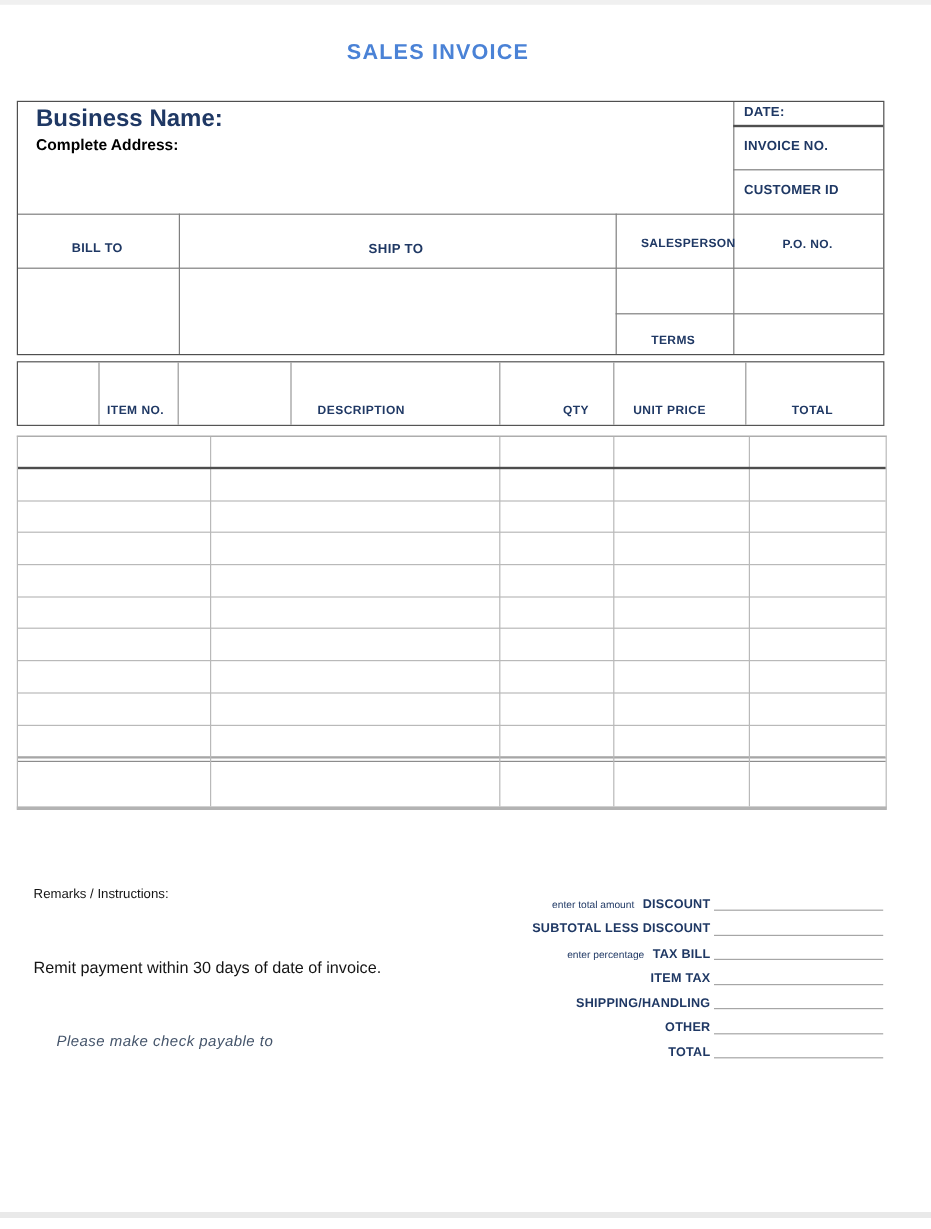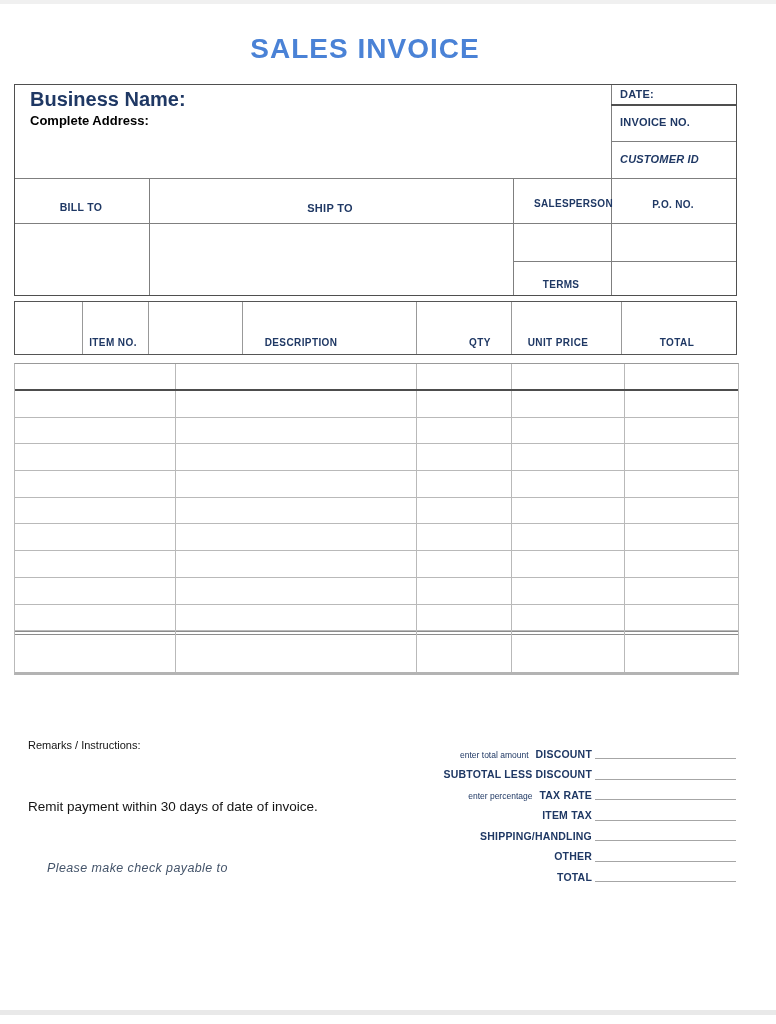--- a/index.html
+++ b/index.html
@@ -3,21 +3,21 @@
 <meta charset="utf-8">
 <style>
   html,body{margin:0;padding:0;background:#fff;}
   .page{position:relative;width:776px;height:1024px;background:#ffffff;
         font-family:"Liberation Sans", sans-serif;overflow:hidden;}
   .abs{position:absolute;}
   .edge-band{position:absolute;left:0;width:776px;}
 
   
   .title{position:absolute;left:365px;top:33px;transform:translateX(-50%);
-         font-size:28px;font-weight:bold;letter-spacing:1px;color:#4a82d6;white-space:nowrap;}
+         font-size:18px;font-weight:bold;letter-spacing:1px;color:#4a82d6;white-space:nowrap;}
 
   
   .top-box{position:absolute;left:14px;top:84px;width:723px;height:212px;
            border:1.5px solid #4f4f4f;box-sizing:border-box;}
   .tline{position:absolute;background:#7f7f7f;}
   .tline-dark{position:absolute;background:#4f4f4f;}
   .biz-name{position:absolute;left:30px;top:88px;font-size:20px;font-weight:bold;color:#1f3864;}
   .biz-addr{position:absolute;left:30px;top:113px;font-size:13px;font-weight:bold;color:#000000;}
   .cell-label{position:absolute;font-size:11px;font-weight:bold;color:#1f3864;letter-spacing:.2px;white-space:nowrap;}
   .cell-label-c{position:absolute;font-size:10px;font-weight:bold;color:#1f3864;letter-spacing:.3px;
@@ -85,21 +85,21 @@
     <div class="abs" style="left:136px;top:140px;width:360px;height:70px;"></div>
     <div class="abs" style="left:500px;top:140px;width:94px;height:34px;"></div>
     <div class="abs" style="left:598px;top:140px;width:137px;height:34px;"></div>
     <div class="abs" style="left:598px;top:178px;width:137px;height:32px;"></div>
   </div>
 
   <div class="biz-name">Business Name:</div>
   <div class="biz-addr">Complete Address:</div>
   <div class="cell-label" style="left:620px;top:88px;">DATE:</div>
   <div class="cell-label" style="left:620px;top:116px;">INVOICE NO.</div>
-  <div class="cell-label" style="left:620px;top:153px;font-style:italic;">CUSTOMER ID</div>
+  <div class="cell-label" style="left:620px;top:153px;">CUSTOMER ID</div>
   <div class="cell-label-c" style="left:81px;top:201px;font-size:10.5px;">BILL TO</div>
   <div class="cell-label-c" style="left:330px;top:202px;font-size:11px;">SHIP TO</div>
   <div class="cell-label-c" style="left:561px;top:198px;padding-left:25px;">SALESPERSON</div>
   <div class="cell-label-c" style="left:673px;top:199px;">P.O. NO.</div>
   <div class="cell-label-c" style="left:561px;top:279px;">TERMS</div>
 
   <div class="head-band">
     <div class="head-v" style="left:67px;"></div>
     <div class="head-v" style="left:133px;"></div>
     <div class="head-v" style="left:227px;"></div>
@@ -141,21 +141,21 @@
   <div class="totals" id="totals">
       <div class="trow">
         <span class="tlabels"><span class="tnote">enter total amount</span><span class="tlabel">DISCOUNT</span></span>
         <span class="tfield"></span>
       </div>
       <div class="trow">
         <span class="tlabels"><span class="tlabel">SUBTOTAL LESS DISCOUNT</span></span>
         <span class="tfield"></span>
       </div>
       <div class="trow">
-        <span class="tlabels"><span class="tnote">enter percentage</span><span class="tlabel">TAX RATE</span></span>
+        <span class="tlabels"><span class="tnote">enter percentage</span><span class="tlabel">TAX BILL</span></span>
         <span class="tfield"></span>
       </div>
       <div class="trow">
         <span class="tlabels"><span class="tlabel">ITEM TAX</span></span>
         <span class="tfield"></span>
       </div>
       <div class="trow">
         <span class="tlabels"><span class="tlabel">SHIPPING/HANDLING</span></span>
         <span class="tfield"></span>
       </div>

